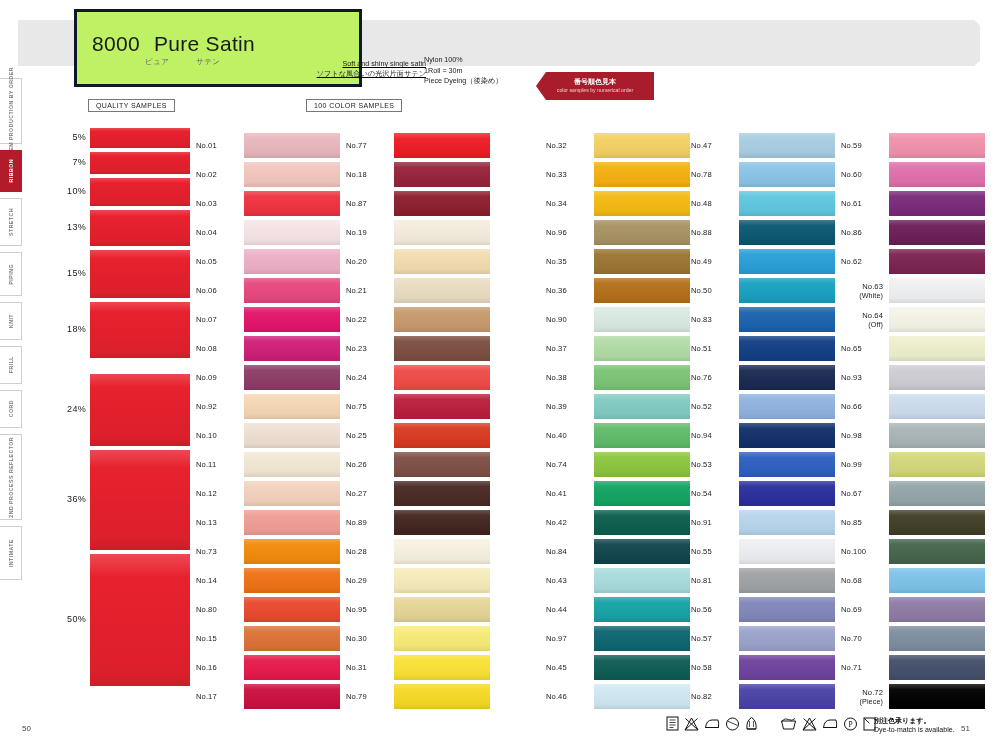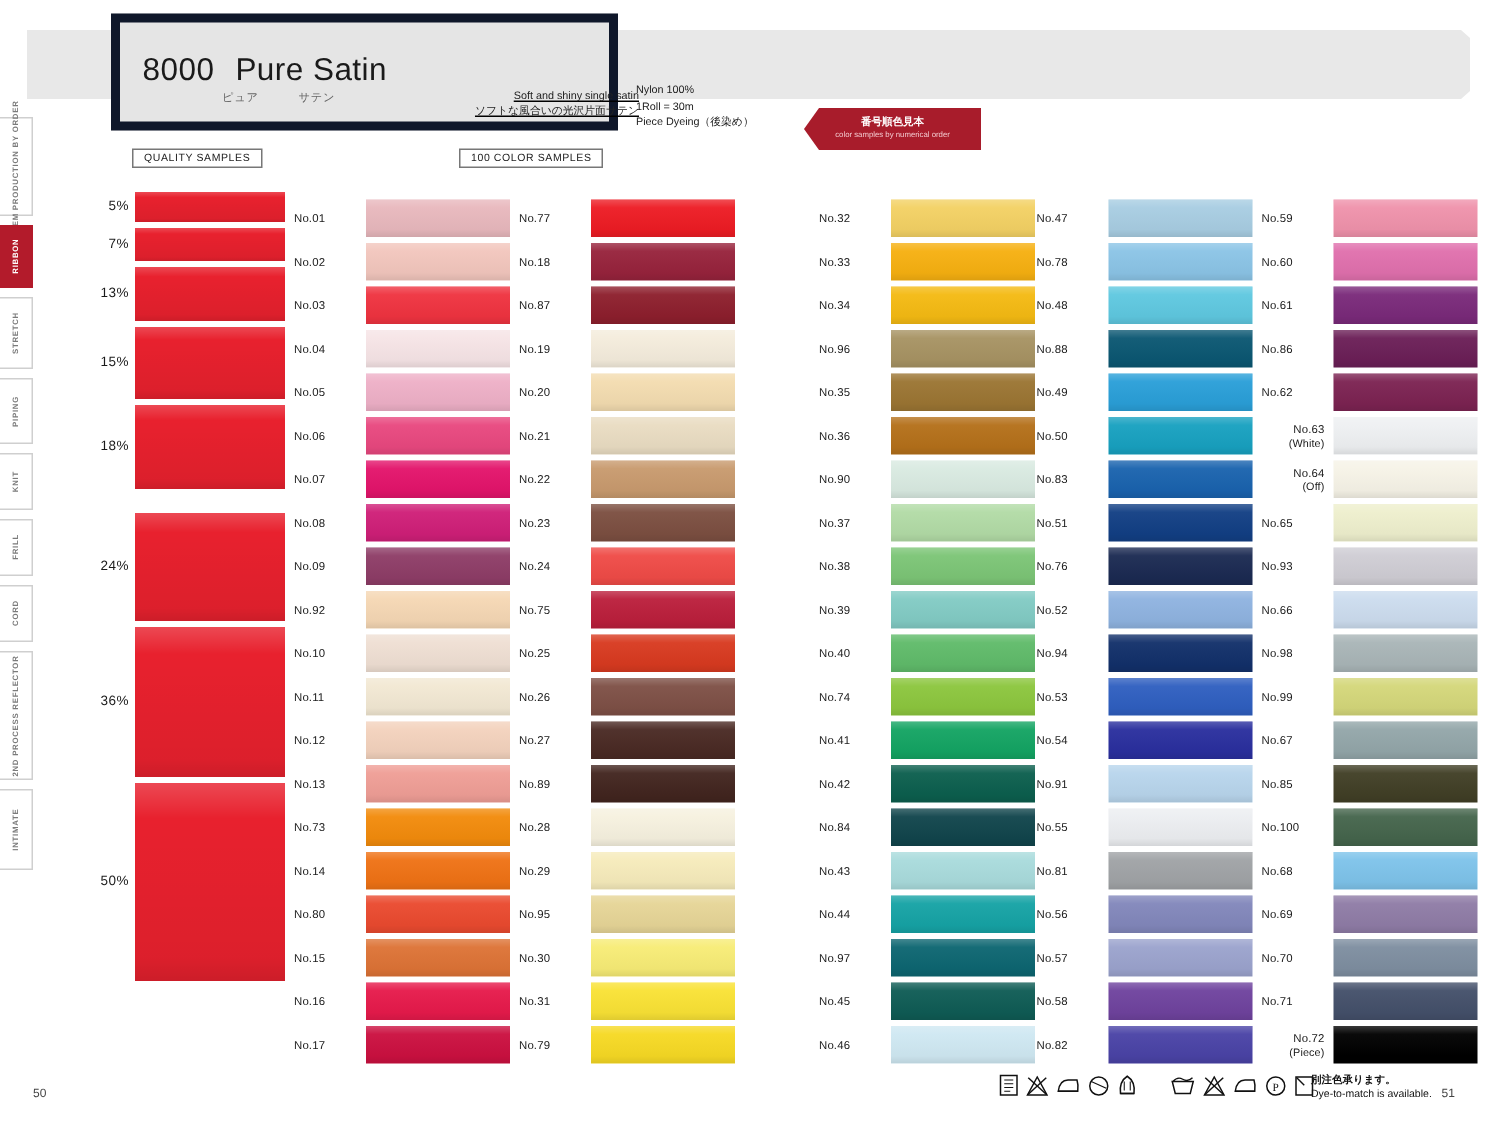--- a/index.html
+++ b/index.html
@@ -38,22 +38,22 @@
     clip-path:polygon(0 0, 100% 0, 100% 100%, 0 100%, 0 100%);
   }
   .banner-notch{
     position:absolute;right:0;top:20px;width:26px;height:46px;
     background:#ffffff;
     clip-path:polygon(100% 0, 0 0, 100% 50%, 0 100%, 100% 100%);
   }
 
   
   .title-card{
-    position:absolute;left:74px;top:9px;width:338px;height:78px;
-    background:#e5e5e5;border:6px solid #0f172a;box-sizing:border-box;
+    position:absolute;left:74px;top:9px;width:288px;height:78px;
+    background:#bef264;border:3px solid #0f172a;box-sizing:border-box;
   }
   .title-main{
     position:absolute;left:15px;top:20px;
     font-size:21px;color:#1a1a1a;letter-spacing:.3px;font-weight:400;
   }
   .title-main .code{margin-right:14px;}
   .title-jp1{position:absolute;left:68px;top:45px;font-size:7.5px;color:#666;letter-spacing:.5px;}
   .title-jp2{position:absolute;left:119px;top:45px;font-size:7.5px;color:#666;letter-spacing:.5px;}
 
   
@@ -191,20 +191,24 @@
   <div class="tag tag-100">100 COLOR SAMPLES</div>
 
   <div class="qual" id="qual">
       <div class="qual-row" style="height: 20px;">
         <div class="qual-label" style="top: 4px;">5%</div>
         <div class="qual-sw" style="height: 20px; background: rgb(232, 33, 46);"></div>
       </div>
       <div class="qual-row" style="height: 22px;">
         <div class="qual-label" style="top: 5px;">7%</div>
         <div class="qual-sw" style="height: 22px; background: rgb(232, 33, 46);"></div>
+      </div>
+      <div class="qual-row" style="height: 28px;">
+        <div class="qual-label" style="top: 8px;">10%</div>
+        <div class="qual-sw" style="height: 28px; background: rgb(232, 33, 46);"></div>
       </div>
       <div class="qual-row" style="height: 36px;">
         <div class="qual-label" style="top: 12px;">13%</div>
         <div class="qual-sw" style="height: 36px; background: rgb(232, 33, 46);"></div>
       </div>
       <div class="qual-row" style="height: 48px;">
         <div class="qual-label" style="top: 18px;">15%</div>
         <div class="qual-sw" style="height: 48px; background: rgb(232, 33, 46);"></div>
       </div>
       <div class="qual-row" style="height: 68px;">

